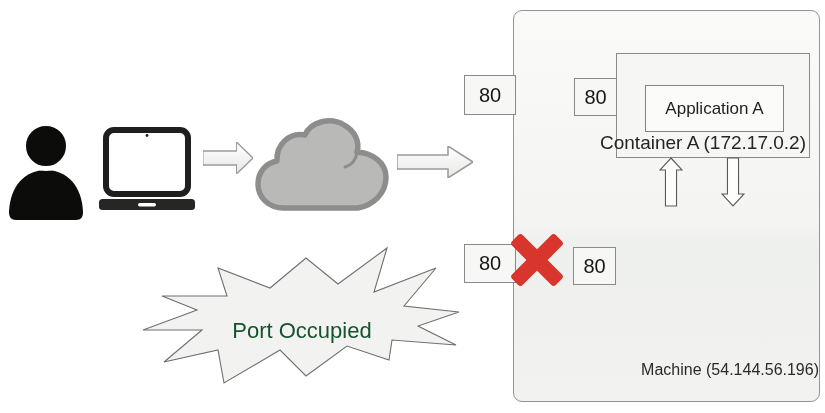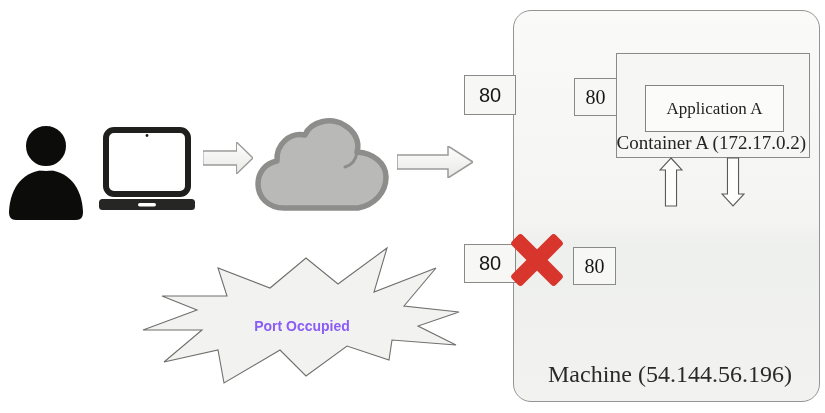--- a/index.html
+++ b/index.html
@@ -3,43 +3,43 @@
 <meta charset="utf-8">
 <style>
   html,body{margin:0;padding:0;background:#ffffff;}
   .stage{
     position:relative;width:825px;height:413px;background:#ffffff;overflow:hidden;
     font-family:"Liberation Sans","DejaVu Sans",sans-serif;color:#1c1c1a;
   }
   .abs{position:absolute;}
   .machine{
     background:linear-gradient(180deg,#fafaf8 0%,#f4f4f2 54%,#eef0ee 60%,#f2f2f0 100%);
-    border:1.6px solid #949492;border-radius:18px;font-family:Liberation Serif, serif;
+    border:1.6px solid #949492;border-radius:9px;
   }
   .container-box{
     background:#f6f6f4;border:1px solid #8a8a88;
   }
   .app-box{
     background:#fbfbfa;border:1px solid #84847f;
     display:flex;align-items:center;justify-content:center;
     font-size:17px;color:#1e1e1c;
   }
   .caption{
     position:absolute;right:3px;bottom:3px;font-size:19px;color:#252523;white-space:nowrap;
   }
   .port-box{
     background:#f7f7f5;border:1px solid #8a8a88;
     display:flex;align-items:center;justify-content:center;
     font-size:20px;color:#171715;
   }
   .machine-label{
-    text-align:left;font-size:24px;color:#2a2a28;white-space:nowrap;
+    text-align:right;font-size:16px;color:#2a2a28;white-space:nowrap;
   }
   .burst-label{
-    text-align:center;font-size:14px;color:#8b5cf6;white-space:nowrap;font-weight:bold;
+    text-align:center;font-size:22px;color:#14532d;white-space:nowrap;
   }
   svg{display:block;}
 </style>
 </head>
 <body>
 
 <div class="stage">
 
   <svg width="0" height="0" style="position:absolute" aria-hidden="true">
     <defs>

